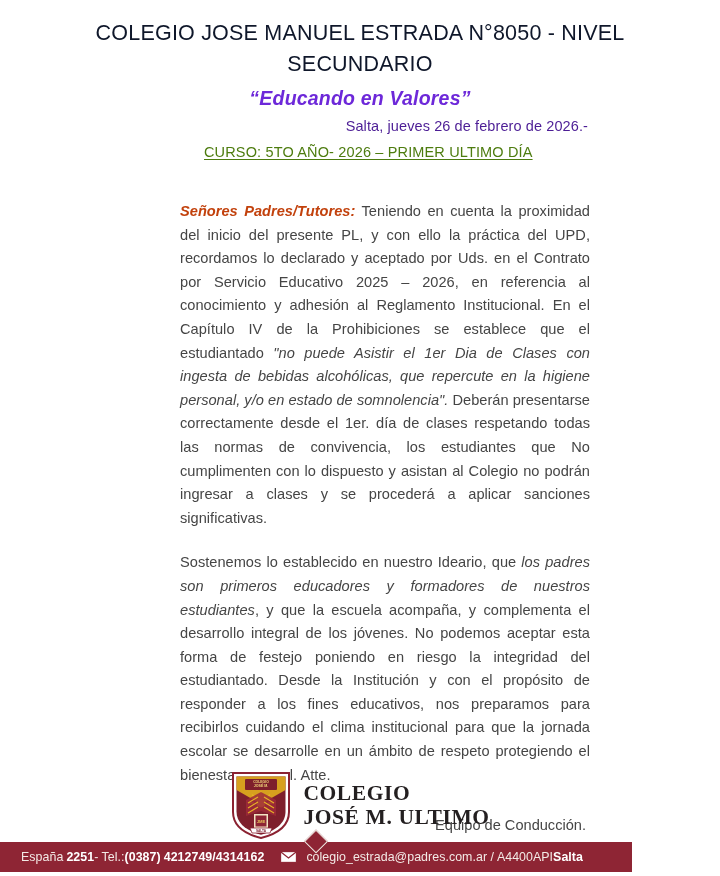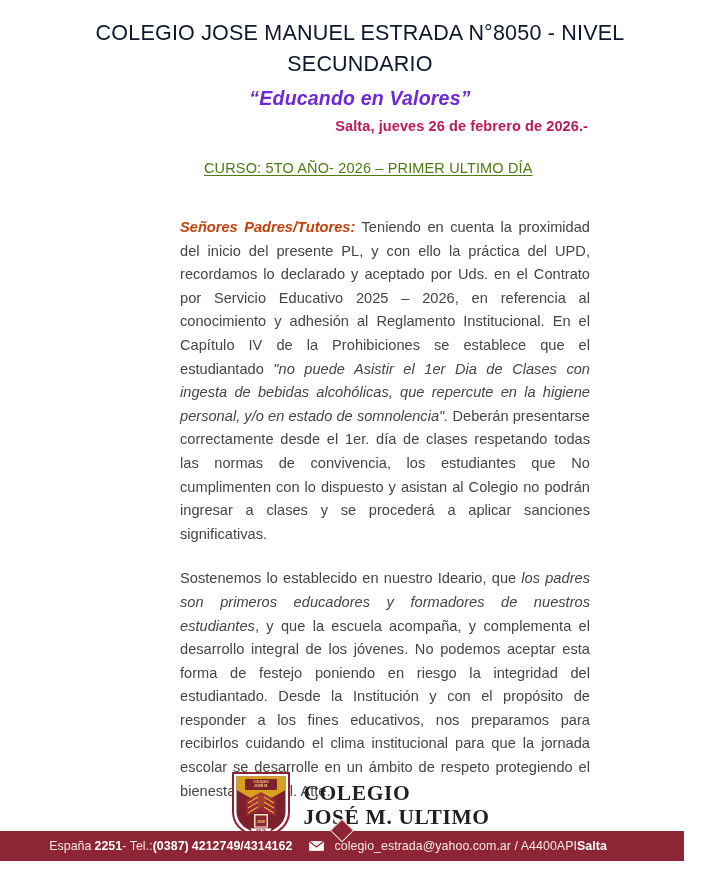--- a/index.html
+++ b/index.html
@@ -51,25 +51,24 @@
   .doc-body {
     position: absolute;
     left: 180px;
     top: 118px;
     width: 410px;
   }
 
   .date-line {
     text-align: right;
     font-size: 14.5px;
-    color: #be185d;
+    color: #4c1d95;
     letter-spacing: 0.1px;
-    margin-bottom: 26px;
+    margin-bottom: 10px;
     padding-right: 2px;
-    font-weight: bold;
   }
 
   .course-line {
     font-size: 14.5px;
     color: #4d7c0f;
     text-decoration: underline;
     text-underline-offset: 2px;
     letter-spacing: 0.15px;
     margin-bottom: 40px;
     padding-left: 24px;
@@ -117,22 +116,22 @@
     font-weight: bold;
     font-size: 21.5px;
     letter-spacing: 0.6px;
     color: #231f20;
   }
 
   
   .footer {
     position: absolute;
     left: 0;
-    bottom: 15px;
-    width: 684px;
+    bottom: 4px;
+    width: 632px;
     height: 30px;
     background: #8e2534;
     display: flex;
     align-items: center;
     justify-content: center;
   }
   .footer-notch {
     position: absolute;
     top: -9px;
     left: 50%;
@@ -240,18 +239,18 @@
         <span class="fsep"></span>
         <span class="fb">4212749</span>
         <span class="fb"> / </span>
         <span class="fb">4314162</span>
       <span class="mail-icon">
         <svg width="17" height="12" viewBox="0 0 17 12" xmlns="http://www.w3.org/2000/svg">
           <rect x="0.6" y="0.6" width="15.8" height="10.8" fill="#ffffff" stroke="#8e2534" stroke-width="1.1"></rect>
           <path d="M0.9 1 L8.5 7 L16.1 1" fill="none" stroke="#8e2534" stroke-width="1.2"></path>
         </svg>
       </span>
-      <span>colegio_estrada@yahoo.com.ar / A4400API </span>
+      <span>colegio_estrada@padres.com.ar / A4400API </span>
         <span class="fb">Salta</span>
     </div>
   </div>
 
 </div>
 
 </body></html>

